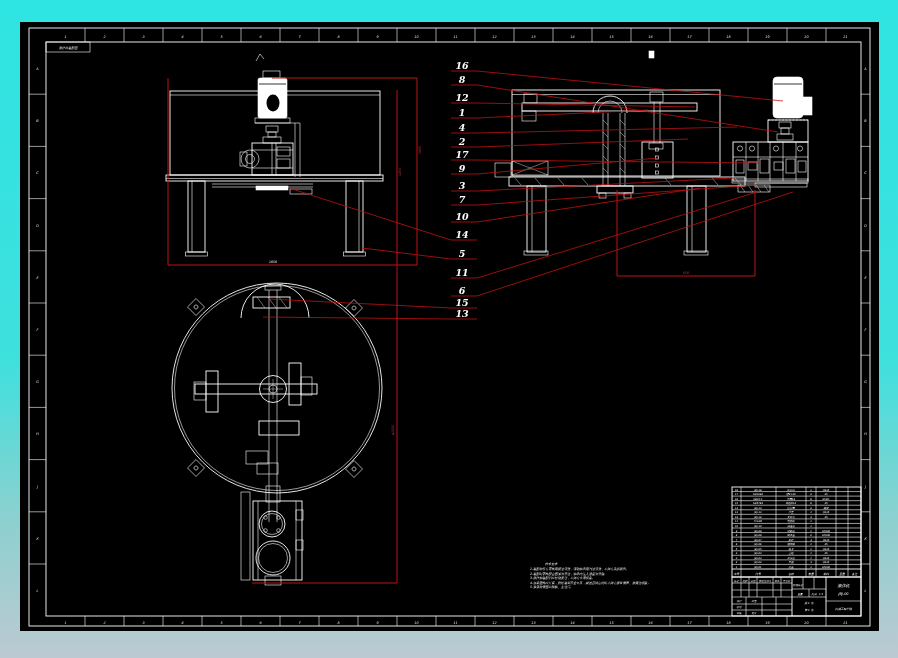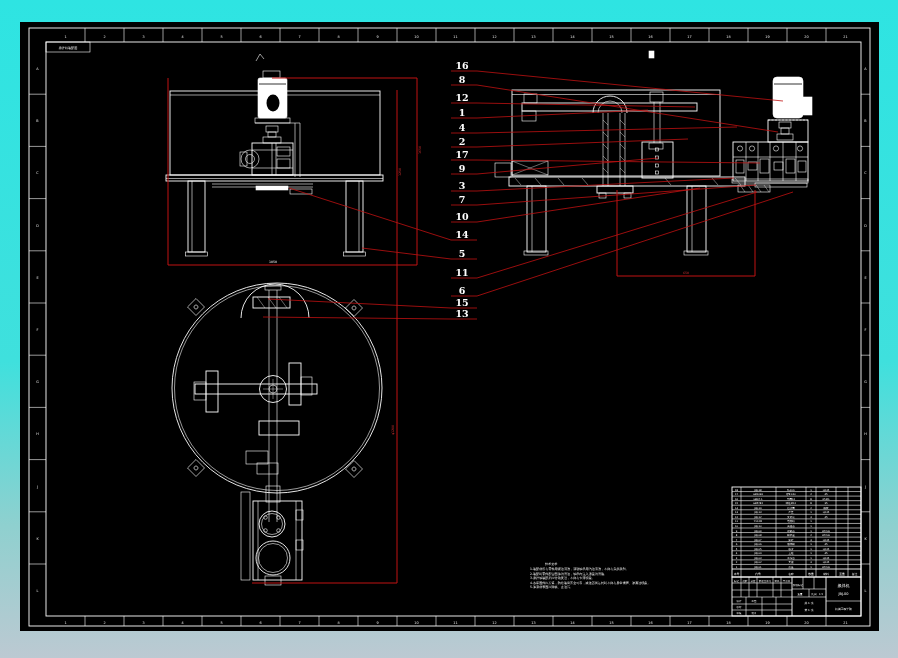--- a/index.html
+++ b/index.html
@@ -1,21 +1,21 @@
 <!DOCTYPE html>
 <html><head>
 <meta charset="utf-8">
 <style>
   html,body{margin:0;padding:0;}
   body{
     width:898px;height:658px;overflow:hidden;
     background:linear-gradient(180deg,#2ee4e2 0%,#3fe0dd 55%,#8fd0cf 80%,#bcc9d2 100%);
     font-family:"DejaVu Sans",sans-serif;
   }
-  .page{position:relative;width:898px;height:658px;}
+  .page{position:relative;width:898px;height:658px;font-style:italic;}
   svg text{font-family:"DejaVu Sans",sans-serif;fill:#fff;}
   .co{font-family:"DejaVu Serif",serif;font-weight:bold;font-size:9.5px;fill:#fff;}
   .zn{font-size:3.4px;fill:#e8e8e8;}
   .t25{font-size:2.5px}.t28{font-size:2.8px}.t31{font-size:3.1px}.t35{font-size:3.5px}.t4{font-size:4px}
   .red{stroke:#c01212;stroke-width:1;fill:none}
   .rthin{stroke:#c01212;stroke-width:0.8;fill:none}
   .w{stroke:#fff;fill:none;stroke-width:0.9}
   .w6{stroke:#fff;fill:none;stroke-width:0.6}
   .wf{fill:#fff;stroke:#fff;stroke-width:0.6}
   .rt{fill:#d03030;font-size:3.2px}

